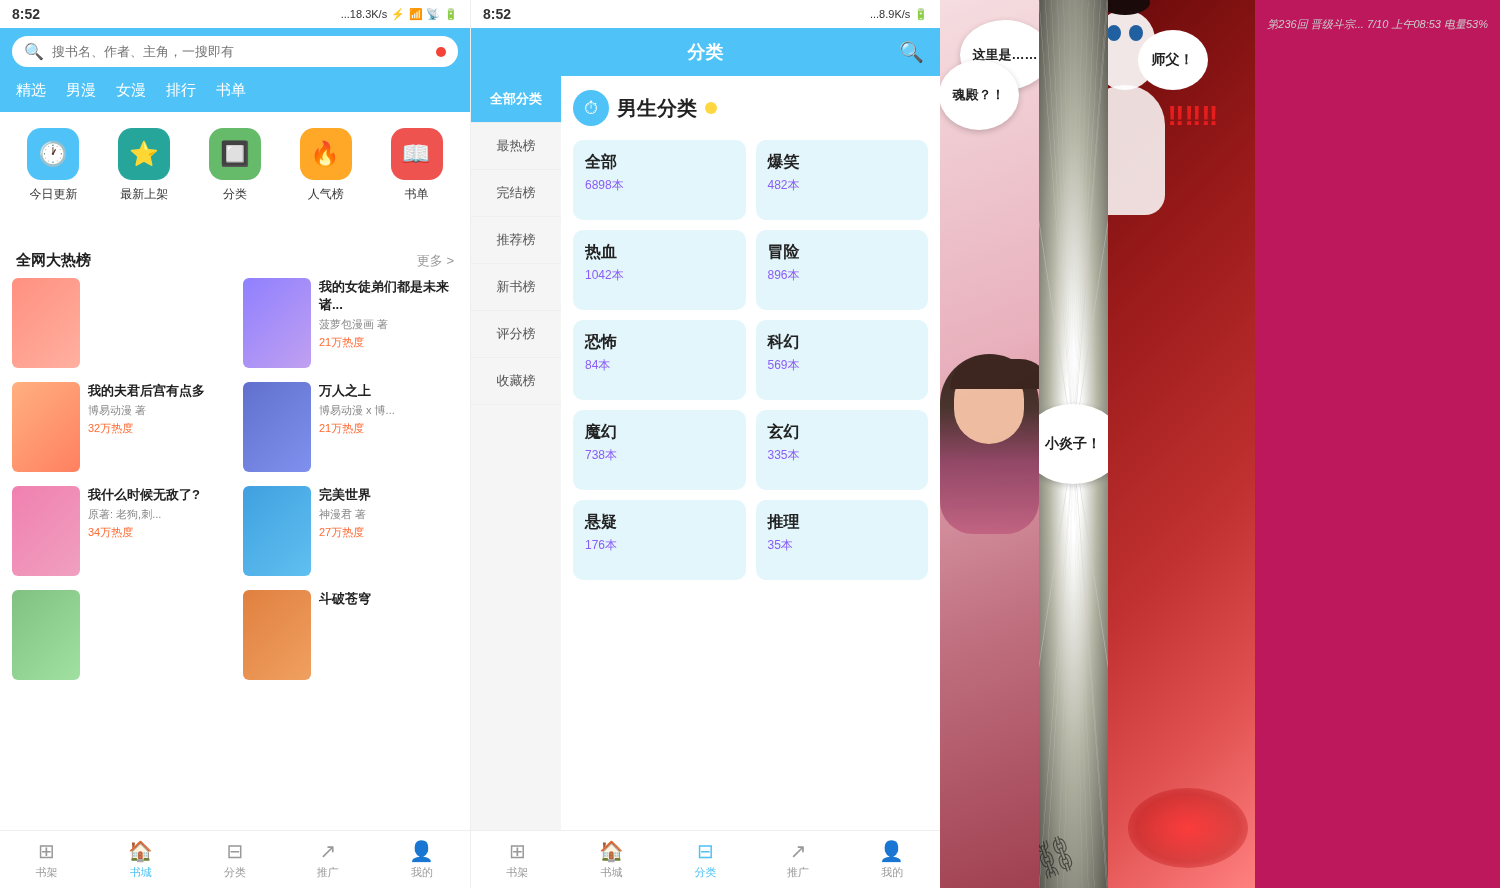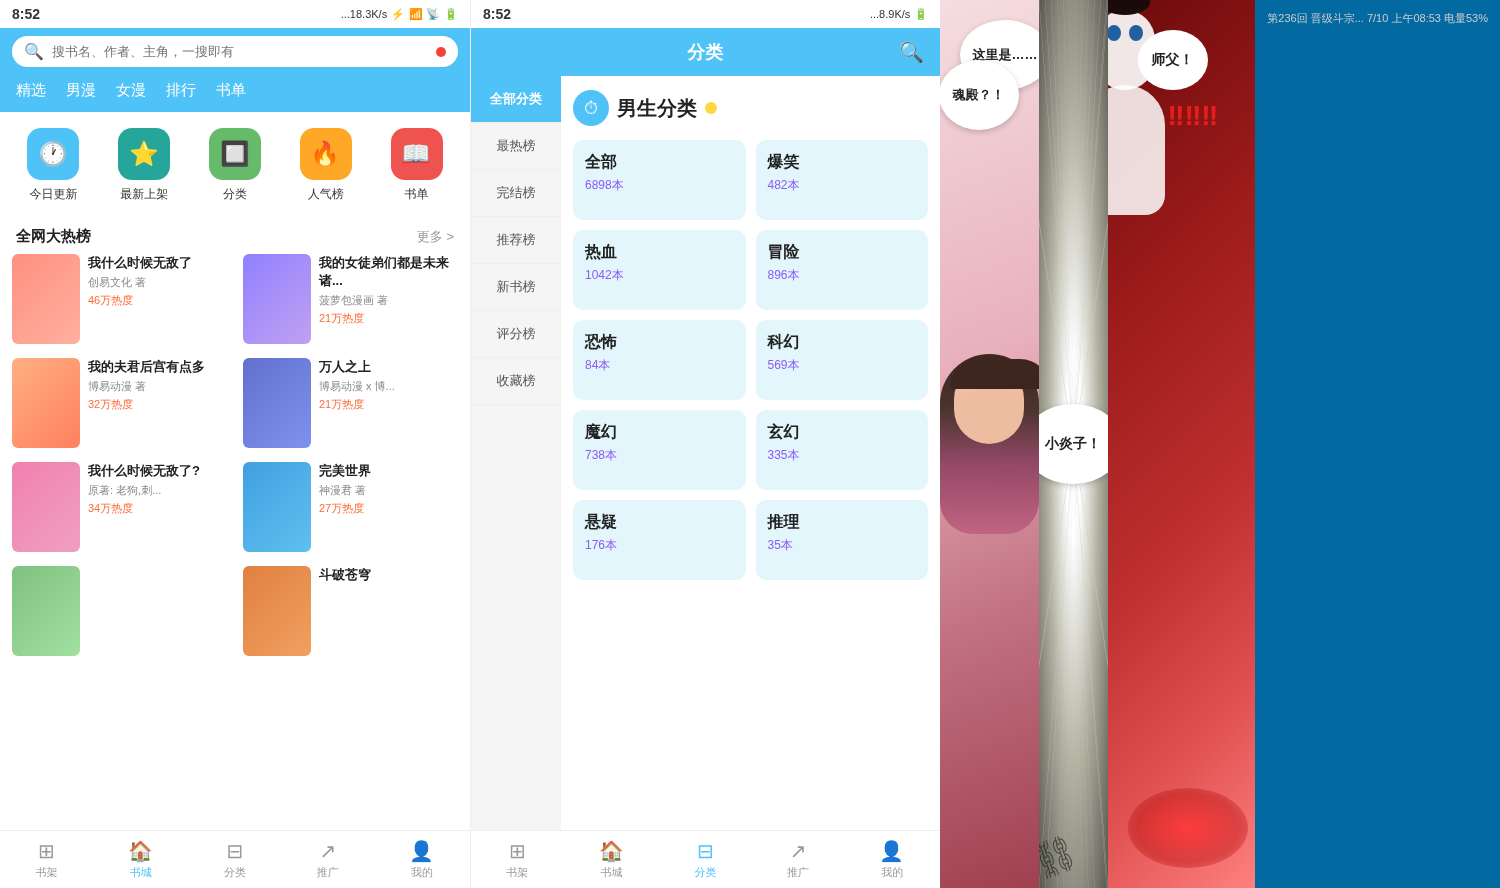--- a/index.html
+++ b/index.html
@@ -17,21 +17,21 @@
     .nav-tab { color: #fff; font-size: 15px; padding: 2px 0; cursor: pointer; }
     .icons-row { display: flex; justify-content: space-around; padding: 16px 8px; }
     .icon-item { display: flex; flex-direction: column; align-items: center; gap: 6px; }
     .icon-circle { width: 52px; height: 52px; border-radius: 14px; display: flex; align-items: center; justify-content: center; font-size: 24px; }
     .icon-circle.cyan { background: #4fc3f7; }
     .icon-circle.teal { background: #26a69a; }
     .icon-circle.green { background: #66bb6a; }
     .icon-circle.orange { background: #ffa726; }
     .icon-circle.pink { background: #ef5350; }
     .icon-label { font-size: 12px; color: #333; }
-    .section-header { display: flex; justify-content: space-between; align-items: center; padding: 8px 16px; }
+    .section-header { display: flex; justify-content: space-between; align-items: center; padding: 8px 16px; margin-top: 24px; }
     .section-title { font-size: 15px; font-weight: bold; color: #222; }
     .more-link { font-size: 13px; color: #999; }
     .book-list { flex: 1; overflow-y: auto; padding: 0 12px; }
     .book-row { display: flex; gap: 16px; margin-bottom: 14px; }
     .book-item { display: flex; gap: 8px; flex: 1; }
     .book-cover { width: 68px; height: 90px; border-radius: 6px; background: #ddd; flex-shrink: 0; overflow: hidden; position: relative; }
     .book-info { display: flex; flex-direction: column; justify-content: flex-start; gap: 3px; flex: 1; }
     .book-title { font-size: 13px; font-weight: bold; color: #222; line-height: 1.4; }
     .book-author { font-size: 11px; color: #888; }
     .book-heat { font-size: 11px; color: #ff6b35; }
@@ -58,21 +58,21 @@
     .male-title { font-size: 20px; font-weight: bold; color: #222; }
     .male-badge { width: 12px; height: 12px; background: #ffd740; border-radius: 50%; }
     .grid-2col { display: grid; grid-template-columns: 1fr 1fr; gap: 10px; }
     .cat-card { background: #e3f6fc; border-radius: 10px; padding: 12px; position: relative; overflow: hidden; min-height: 80px; cursor: pointer; }
     .cat-card-name { font-size: 16px; font-weight: bold; color: #222; }
     .cat-card-count { font-size: 12px; color: #8b5cf6; margin-top: 4px; }
     .cat-nav-bottom { display: flex; justify-content: space-around; padding: 8px 0; border-top: 1px solid #eee; background: #fff; }
 
     
     .panel3 { width: 560px; height: 888px; background: #1a1a1a; display: flex; flex-shrink: 0; }
-    .manga-bottom-bar { background: #0369a1; padding: 8px 12px; }
+    .manga-bottom-bar { background: #be185d; padding: 14px 12px; font-style: italic; }
     .manga-bottom-text { color: #ccc; font-size: 11px; }
 
     
     .cover-1 { background: linear-gradient(135deg, #ff9a9e, #fecfef); }
     .cover-2 { background: linear-gradient(135deg, #a18cd1, #fbc2eb); }
   </style>
 </head>
 <body>
 
 <div class="panel1">
@@ -130,25 +130,20 @@
   <div class="section-header">
     <span class="section-title">全网大热榜</span>
     <span class="more-link">更多 &gt;</span>
   </div>
 
   <div class="book-list">
     <div class="book-row">
       <div class="book-item">
         <div class="book-cover cover-1">
           <div style="width:100%;height:100%;background:linear-gradient(135deg,#ff9080,#ffb0a0);display:flex;align-items:center;justify-content:center;font-size:9px;color:#fff;text-align:center;"></div>
-        </div>
-        <div class="book-info">
-          <span class="book-title">我什么时候无敌了</span>
-          <span class="book-author">创易文化 著</span>
-          <span class="book-heat">46万热度</span>
         </div>
       </div>
       <div class="book-item">
         <div class="book-cover cover-2">
           <div style="width:100%;height:100%;background:linear-gradient(135deg,#9080ff,#c0a0f0);display:flex;align-items:center;justify-content:center;"></div>
         </div>
         <div class="book-info">
           <span class="book-title">我的女徒弟们都是未来诸...</span>
           <span class="book-author">菠萝包漫画 著</span>
           <span class="book-heat">21万热度</span>

